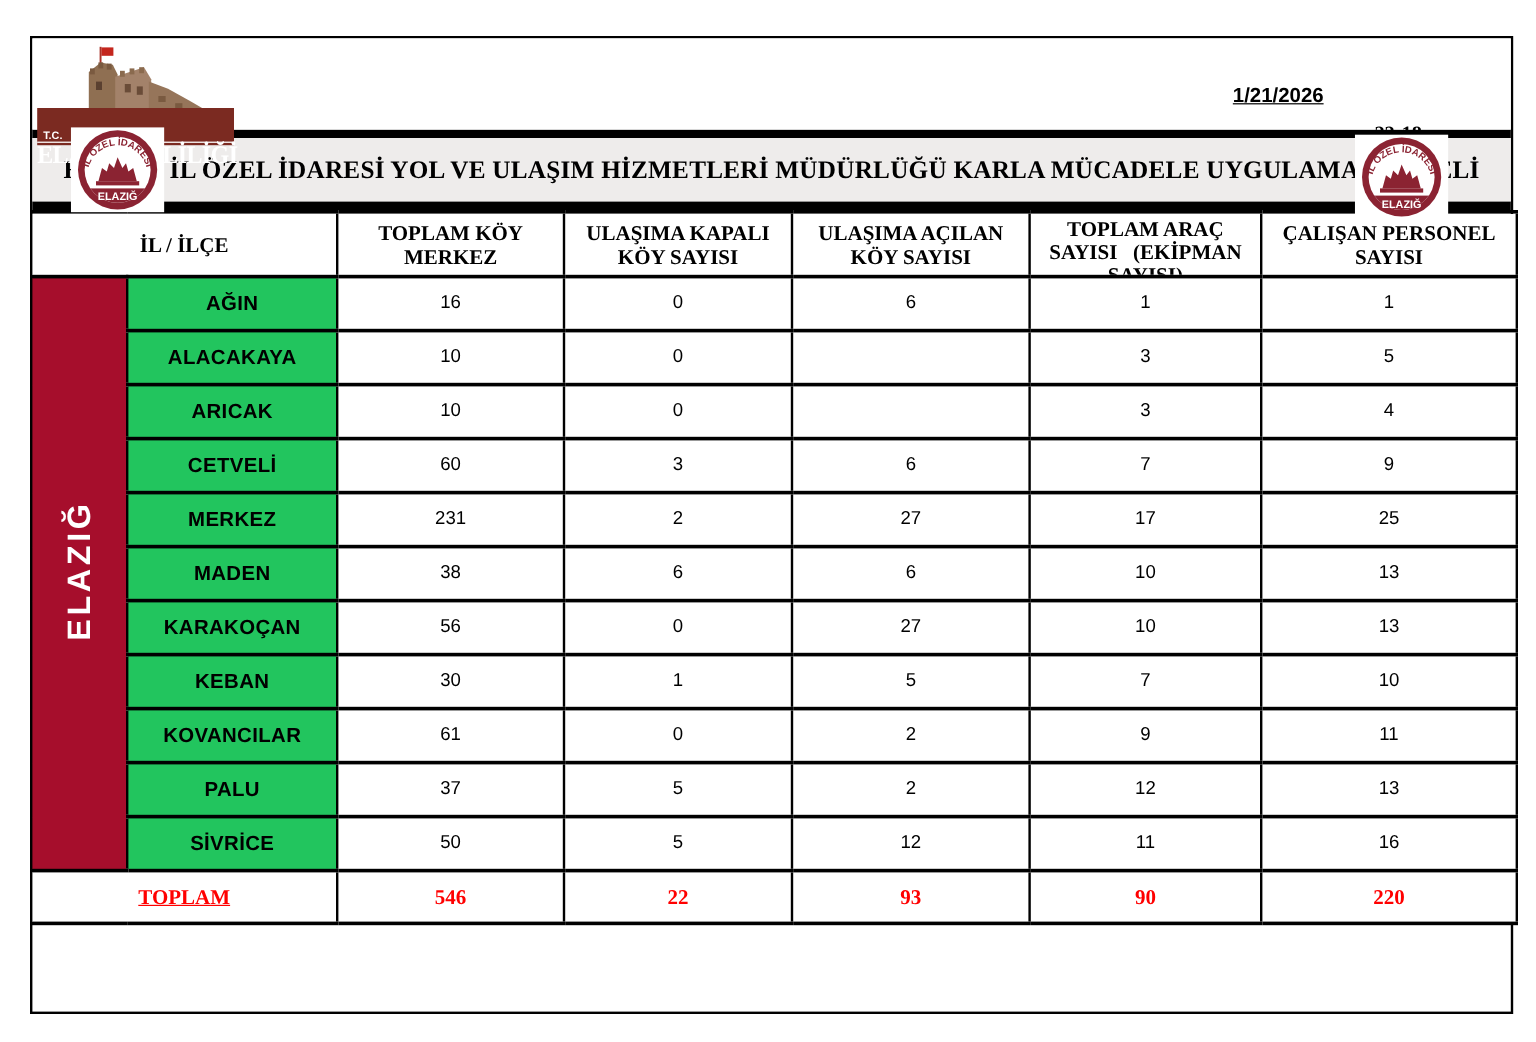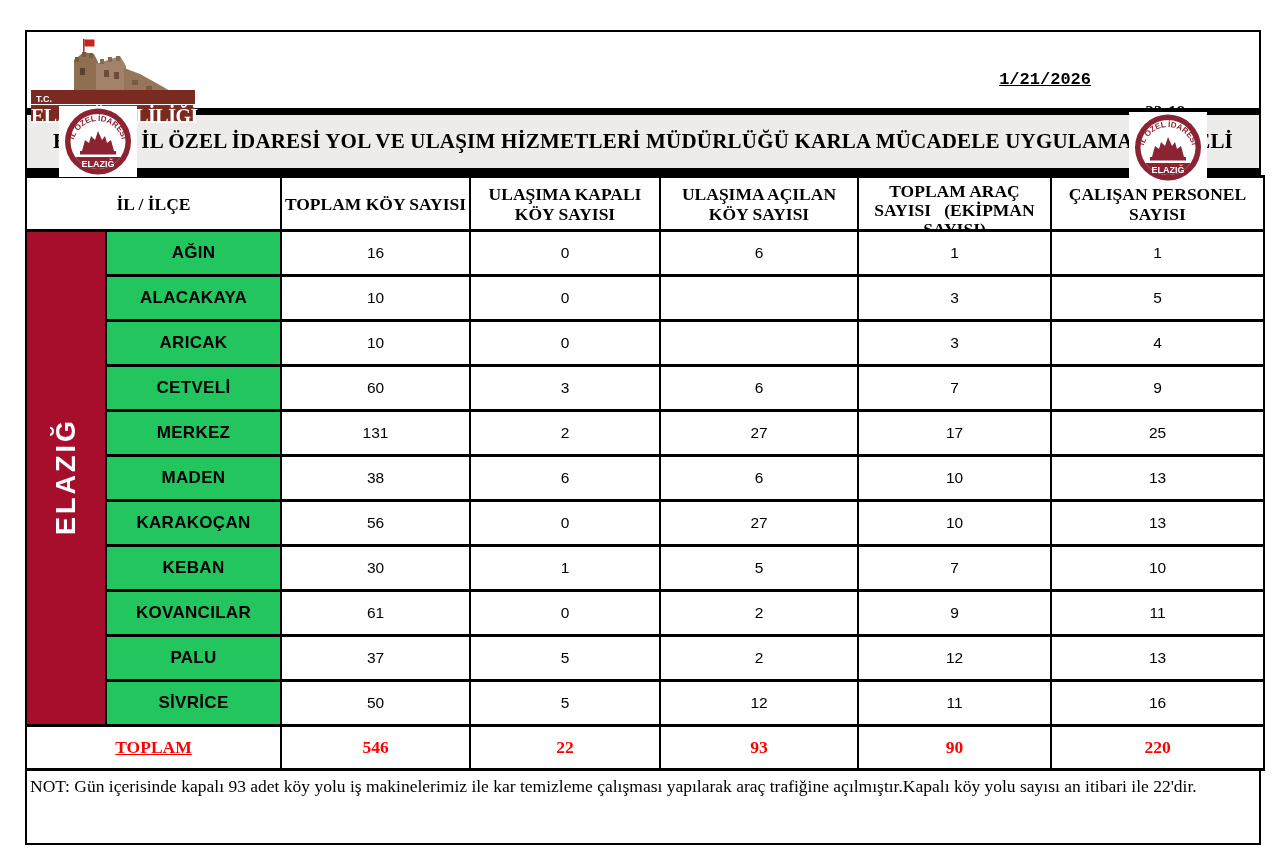--- a/index.html
+++ b/index.html
@@ -4,25 +4,25 @@
 <style>
   * { box-sizing: border-box; margin: 0; padding: 0; }
   html,body { width: 1280px; height: 868px; background: #ffffff; font-family: "Liberation Sans", sans-serif; }
   .doc { position: absolute; left: 25px; top: 30px; width: 1236px; height: 815px; border: 2px solid #000; background: #fff; }
 
   
   .header { position: relative; height: 76px; background: #fff; }
   .gov-logo { position: absolute; left: 2px; top: 4px; width: 190px; height: 112px; z-index: 5; }
   .castle-svg { position: absolute; left: 33px; top: 2px; width: 112px; height: 62px; z-index: 1; }
   .banner { position: absolute; left: 2px; top: 54px; width: 164px; height: 31px; background: #7b2a21; color: #fff; z-index: 2; }
-  .banner .tc { display: block; font-size: 9px; font-weight: bold; line-height: 9px; padding: 5px 0 0 5px; }
+  .banner .tc { display: block; font-size: 9px; font-weight: bold; line-height: 9px; padding: 19px 0 0 5px; }
   .banner .gov-name { display: block; text-align: center; font-family: "Liberation Serif", serif; font-weight: bold;
                       font-size: 20px; line-height: 20px; letter-spacing: -0.5px; border-top: 1px solid #fff;
                       transform: scaleY(1.05); transform-origin: top; white-space: nowrap; }
-  .date { position: absolute; top: 38px; right: 168px; font-family: Liberation Mono, monospace; font-weight: bold;
+  .date { position: absolute; top: 38px; right: 156px; font-family: Liberation Sans, sans-serif; font-weight: bold;
           font-size: 17px; text-decoration: underline; }
   .time { position: absolute; top: 38px; right: 74px; font-family: "Liberation Serif", serif; font-weight: bold; font-size: 17px; margin-top: 32px; }
 
   
   .black-band { height: 7px; background: #000; }
   .title-band { height: 53px; background: #eeeceb; display: flex; align-items: center; justify-content: center; }
   .title { font-family: "Liberation Serif", serif; font-weight: bold; font-size: 21px; white-space: nowrap; letter-spacing: 0.2px; }
 
   .emblem { position: absolute; z-index: 6; width: 78px; height: 71px; }
   .emblem-left  { left: 32px;  top: 74px; }
@@ -127,21 +127,21 @@
         <col style="width:175px">
         <col style="width:189px">
         <col style="width:190px">
       <col style="width:198px">
         <col style="width:193px">
         <col style="width:213px">
     </colgroup>
     <thead>
       <tr>
         <th colspan="2">İL / İLÇE</th>
-        <th>TOPLAM KÖY SAYISI</th>
+        <th>TOPLAM KÖY MERKEZ</th>
         <th>ULAŞIMA KAPALI KÖY SAYISI</th>
         <th>ULAŞIMA AÇILAN KÖY SAYISI</th>
         <th>
             <div class="h5clip">TOPLAM ARAÇ SAYISI   (EKİPMAN SAYISI)</div>
           </th>
         <th>ÇALIŞAN PERSONEL SAYISI</th>
       </tr>
     </thead>
     <tbody>
       <tr class="data">
@@ -172,21 +172,21 @@
       <tr class="data">
         <td class="district">CETVELİ</td>
         <td class="num">60</td>
         <td class="num">3</td>
         <td class="num">6</td>
         <td class="num">7</td>
         <td class="num">9</td>
       </tr>
       <tr class="data">
         <td class="district">MERKEZ</td>
-        <td class="num">131</td>
+        <td class="num">231</td>
         <td class="num">2</td>
         <td class="num">27</td>
         <td class="num">17</td>
         <td class="num">25</td>
       </tr>
       <tr class="data">
         <td class="district">MADEN</td>
         <td class="num">38</td>
         <td class="num">6</td>
         <td class="num">6</td>
@@ -237,14 +237,13 @@
         <td colspan="2"><span class="total-label">TOPLAM</span></td>
         <td>546</td>
         <td>22</td>
         <td>93</td>
         <td>90</td>
         <td>220</td>
       </tr>
     </tbody>
   </table>
 
-  <div class="note">NOT: Gün içerisinde kapalı 93 adet köy yolu iş makinelerimiz ile kar temizleme çalışması yapılarak araç trafiğine açılmıştır.Kapalı köy yolu sayısı an itibari ile 22'dir.</div>
 </div>
 
 </body></html>

